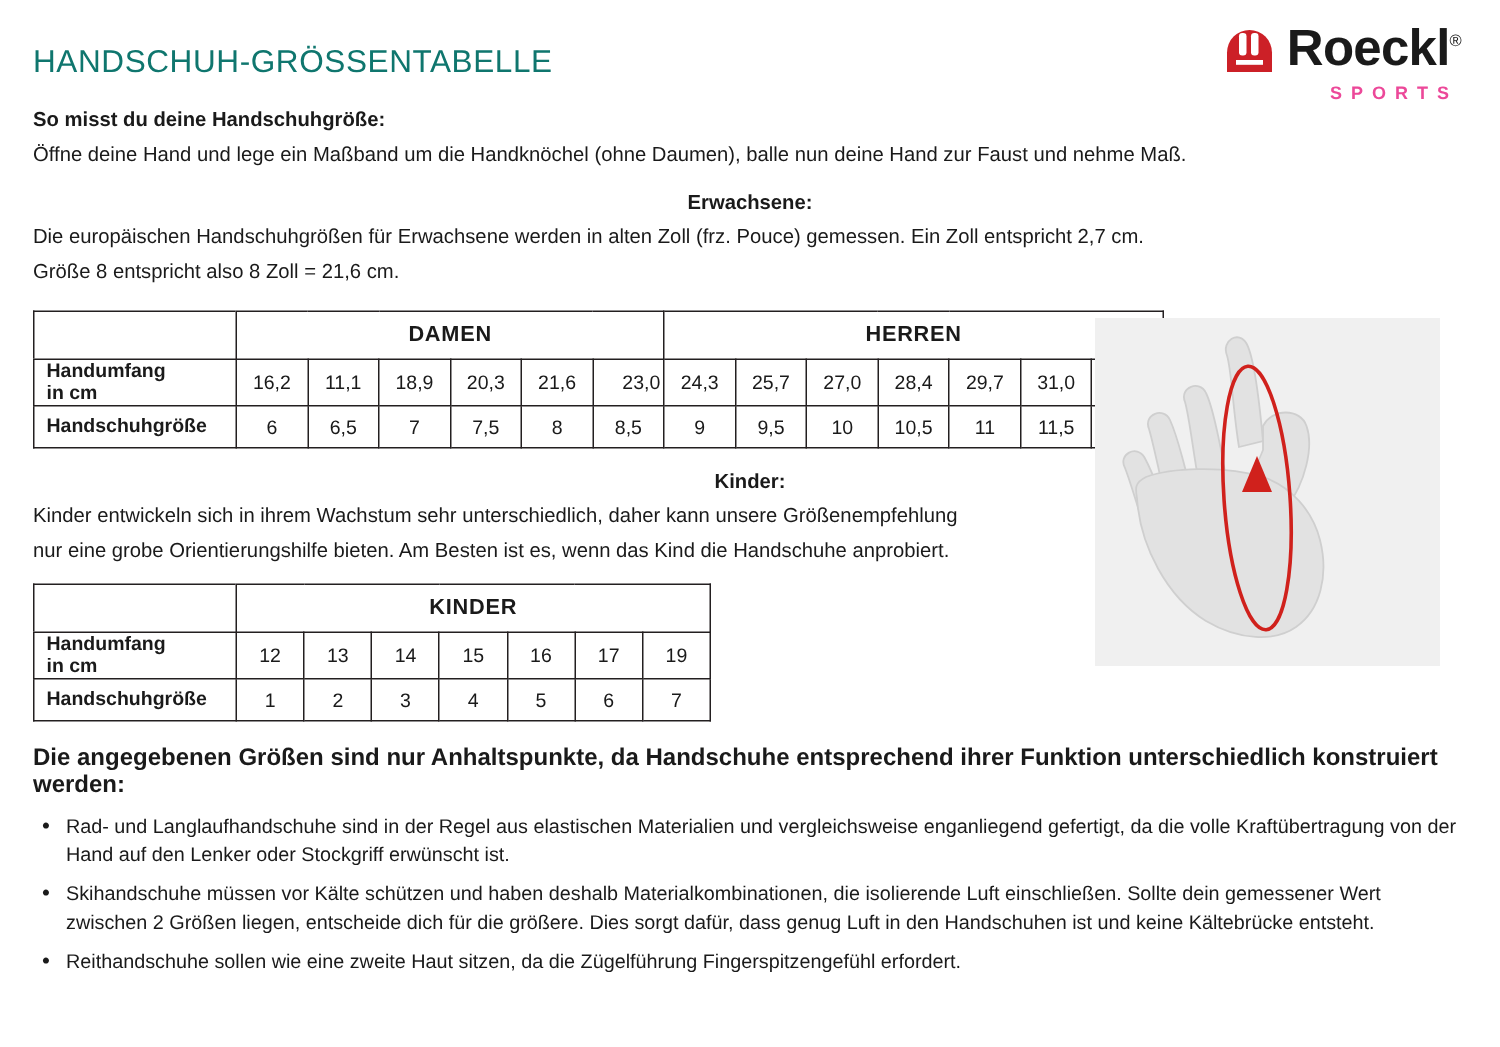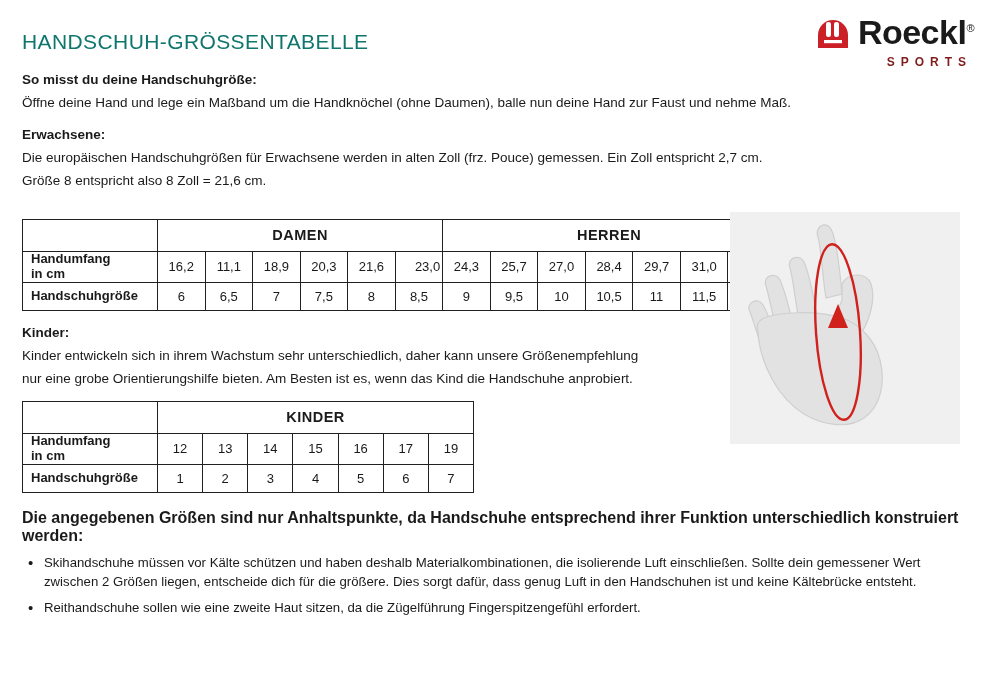--- a/index.html
+++ b/index.html
@@ -58,42 +58,42 @@
     font-size: 11px;
     vertical-align: super;
     font-weight: normal;
   }
   .logo-sub {
     margin-top: 2px;
     margin-right: 2px;
     font-size: 12px;
     font-weight: bold;
     letter-spacing: 6px;
-    color: #7f1d1d;
+    color: #ec4899;
   }
 
   
   h1.title {
     font-size: 21px;
     font-weight: normal;
     letter-spacing: 0.4px;
     margin: 12px 0 18px 0;
     color: #0f766e;
   }
   .bold-line {
     font-weight: bold;
     font-size: 13.5px;
     margin: 0 0 6px 0;
   }
   .text-line {
     font-size: 13.5px;
     margin: 0 0 4px 0;
     line-height: 1.45;
   }
-  .gap-md { margin-top: 14px; }
+  .gap-md { margin-top: 14px; text-align: center; }
 
   
   table.sizes {
     border-collapse: collapse;
     border: 1px solid #231f20;
     table-layout: fixed;
   }
   table.sizes td, table.sizes th {
     border: 1px solid #231f20;
     text-align: center;
@@ -109,21 +109,21 @@
     height: 31px;
   }
   table.sizes .rowlabel {
     text-align: left;
     font-weight: bold;
     padding-left: 8px;
     font-size: 13px;
     line-height: 1.15;
   }
   .adult-wrap {
-    margin-top: 28px;
+    margin-top: 16px;
   }
   .kids-wrap {
     margin-top: 12px;
   }
   .two-line-cell {
     padding-top: 2px;
     padding-bottom: 2px;
   }
 
   
@@ -295,18 +295,19 @@
       <g fill="none" stroke="#d0211c" stroke-width="2.4">
         <ellipse cx="108" cy="120" rx="22" ry="88" transform="rotate(-4 108 120)"></ellipse>
       </g>
       <polygon points="98,116 108,92 118,116" fill="#d0211c"></polygon>
     </svg>
   </div>
 
   <div class="bottom">
     <div class="bottom-title">Die angegebenen Größen sind nur Anhaltspunkte, da Handschuhe entsprechend ihrer Funktion unterschiedlich konstruiert werden:</div>
     <ul class="bullets" id="notes-list">
+        <li>Rad- und Langlaufhandschuhe sind in der Regel aus elastischen Materialien und vergleichsweise enganliegend gefertigt, da die volle Kraftübertragung von der Hand auf den Lenker oder Stockgriff erwünscht ist.</li>
         <li>Skihandschuhe müssen vor Kälte schützen und haben deshalb Materialkombinationen, die isolierende Luft einschließen. Sollte dein gemessener Wert zwischen 2 Größen liegen, entscheide dich für die größere. Dies sorgt dafür, dass genug Luft in den Handschuhen ist und keine Kältebrücke entsteht.</li>
         <li>Reithandschuhe sollen wie eine zweite Haut sitzen, da die Zügelführung Fingerspitzengefühl erfordert.</li>
       </ul>
   </div>
 
 </div>
 
 </body></html>

